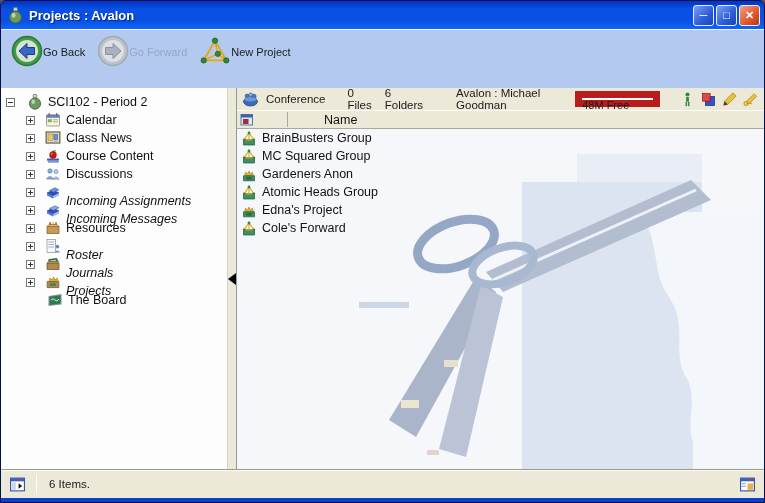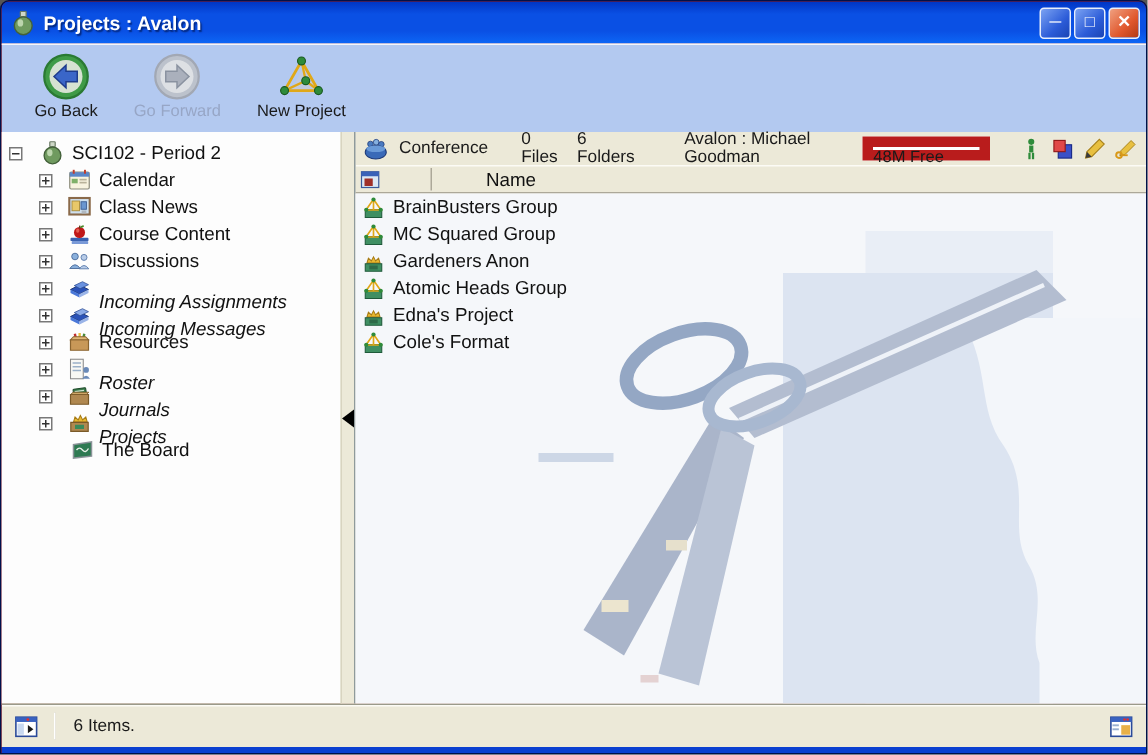--- a/index.html
+++ b/index.html
@@ -1,20 +1,20 @@
 <!DOCTYPE html>
 <html><head>
 <meta charset="utf-8">
 <style>
   * { margin:0; padding:0; box-sizing:border-box; }
   body { font-family:"Liberation Sans", sans-serif; background:#555; }
 
   .window {
     width:765px; height:503px; position:relative;
-    background:#b91c1c;
+    background:#6d28d9;
     border:1px solid #00104a;
     border-radius:6px 6px 0 0;
     overflow:hidden;
     display:flex; flex-direction:column;
   }
 
   
   .titlebar {
     height:28px; padding:0 4px 0 6px;
     background:linear-gradient(180deg,#0034c4 0%,#0a50e4 30%,#0a50e4 70%,#0d66f6 100%);
@@ -41,22 +41,22 @@
   }
   .menu-item { padding:0 8px; height:18px; line-height:18px; }
   .menu-item:first-child { padding-left:9px; }
 
   
   .toolbar {
     height:59px; background:#b3c9f0; border-top:1px solid #f4f6fa;
     display:flex; align-items:flex-start; padding:4px 0 0 6px; flex:0 0 auto;
   }
   .tool-btn {
-    display:flex; flex-direction:column; align-items:center;
-    padding:1px 4px; margin-right:4px; font-size:11px; color:#1a1a1a;margin-left:12px;
+    display:flex; align-items:center;
+    padding:1px 4px; margin-right:4px; font-size:11px; color:#1a1a1a;
   }
   .tool-btn .tool-icon { width:32px; height:32px; margin-bottom:1px; }
   .tool-btn.disabled { color:#97a6c6; }
 
   
   .main { flex:1 1 auto; display:flex; min-height:0; background:#fff; }
 
   .tree-panel { width:226px; background:#fdfdfd; padding-top:5px; overflow:hidden; flex:0 0 auto; }
   .tree-row { height:18px; display:flex; align-items:center; font-size:12.5px; color:#111; }
   .tree-row.root { padding-left:5px; }
@@ -442,21 +442,21 @@
           </div>
 
           <div class="list-row">
             <svg class="li-icon" viewBox="0 0 16 16">
               <path d="M2.5 8.7 h11 v5.3 h-11 z" fill="#3f8f62" stroke="#1f5a3a" stroke-width="0.7"></path>
               <path d="M8 1.8 L13 9 L3 9 Z M8 1.8 L8 9" fill="none" stroke="#e0a818" stroke-width="1.1"></path>
               <circle cx="8" cy="2" r="1.4" fill="#2e8b3a"></circle>
                 <circle cx="3.2" cy="8.9" r="1.4" fill="#2e8b3a"></circle>
                 <circle cx="12.8" cy="8.9" r="1.4" fill="#2e8b3a"></circle>
             </svg>
-            <span>Cole's Format</span>
+            <span>Cole's Forward</span>
           </div>
 
         </div>
       </div>
 
     </div>
   </div>
 
   <div class="statusbar">
     <svg class="sb-icon" viewBox="0 0 16 16">

